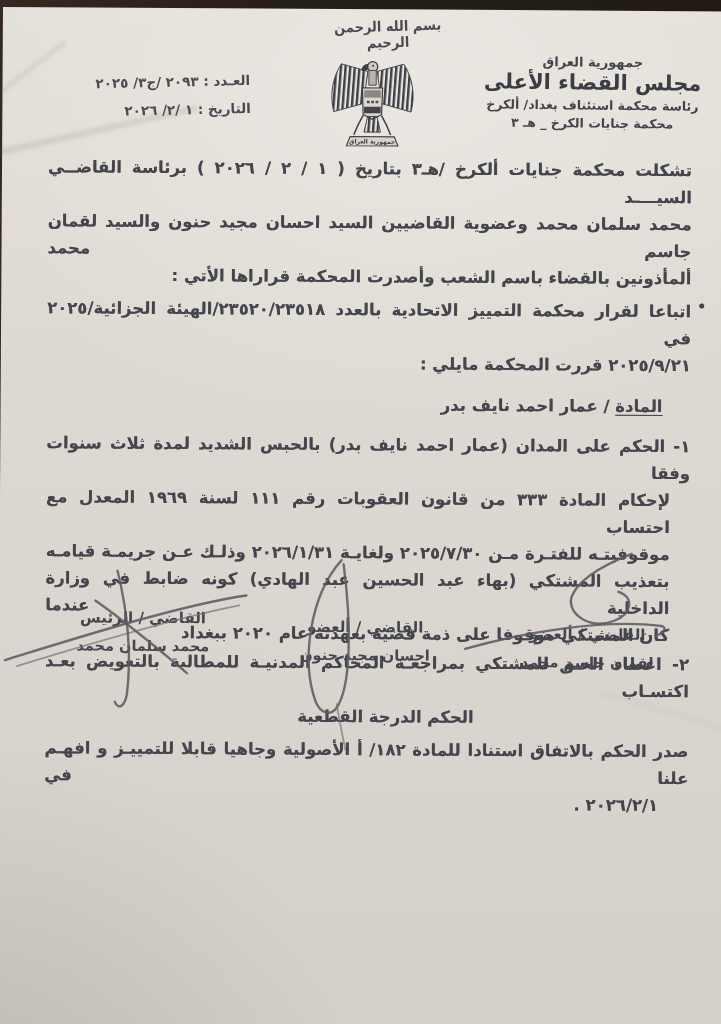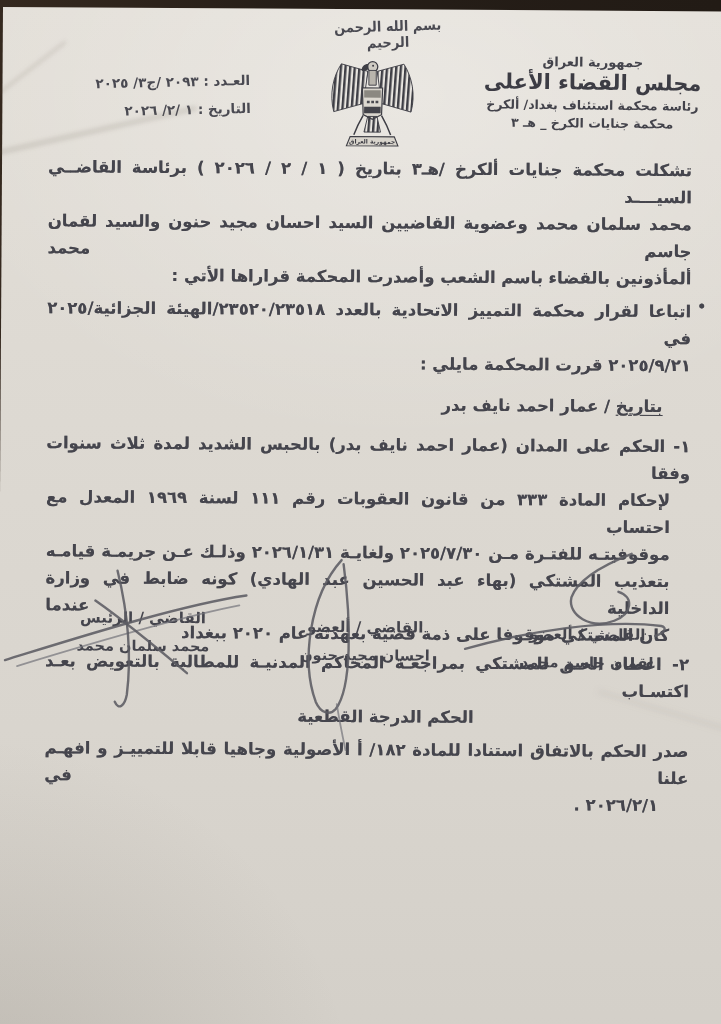--- a/index.html
+++ b/index.html
@@ -128,21 +128,21 @@
     <div class="line just">محمد سلمان محمد وعضوية القاضيين السيد احسان مجيد حنون والسيد لقمان جاسم محمد</div>
     <div class="line">ألمأذونين بالقضاء باسم الشعب وأصدرت المحكمة قراراها الأتي :</div>
 
     <div id="bullet-block">
       <span class="bmark">•</span>
       <div class="line just">اتباعا لقرار محكمة التمييز الاتحادية بالعدد ٢٣٥١٨‏/٢٣٥٢٠/الهيئة الجزائية/٢٠٢٥ في</div>
       <div class="line">٢٠٢٥/٩/٢١ قررت المحكمة مايلي :</div>
     </div>
 
     <div id="defendant" class="line">
-      <span class="lbl">بتاريخ</span><span> / عمار احمد نايف بدر</span>
+      <span class="lbl">المادة</span><span> / عمار احمد نايف بدر</span>
     </div>
 
     <div class="item" id="item1">
       <div class="line just"><span>١-</span> <span>الحكم على المدان (عمار احمد نايف بدر) بالحبس الشديد لمدة ثلاث سنوات وفقا</span></div>
       <div class="line just hang">لإحكام المادة ٣٣٣ من قانون العقوبات رقم ١١١ لسنة ١٩٦٩ المعدل مع احتساب</div>
       <div class="line just hang">موقوفيتـه للفتـرة مـن ٢٠٢٥/٧/٣٠ ولغايـة ٢٠٢٦/١/٣١ وذلـك عـن جريمـة قيامـه</div>
       <div class="line just hang">بتعذيب المشتكي (بهاء عبد الحسين عبد الهادي) كونه ضابط في وزارة الداخلية عندما</div>
       <div class="line hang">كان المشتكي موقوفا على ذمة قضية بعهدته عام ٢٠٢٠ ببغداد</div>
     </div>
 

